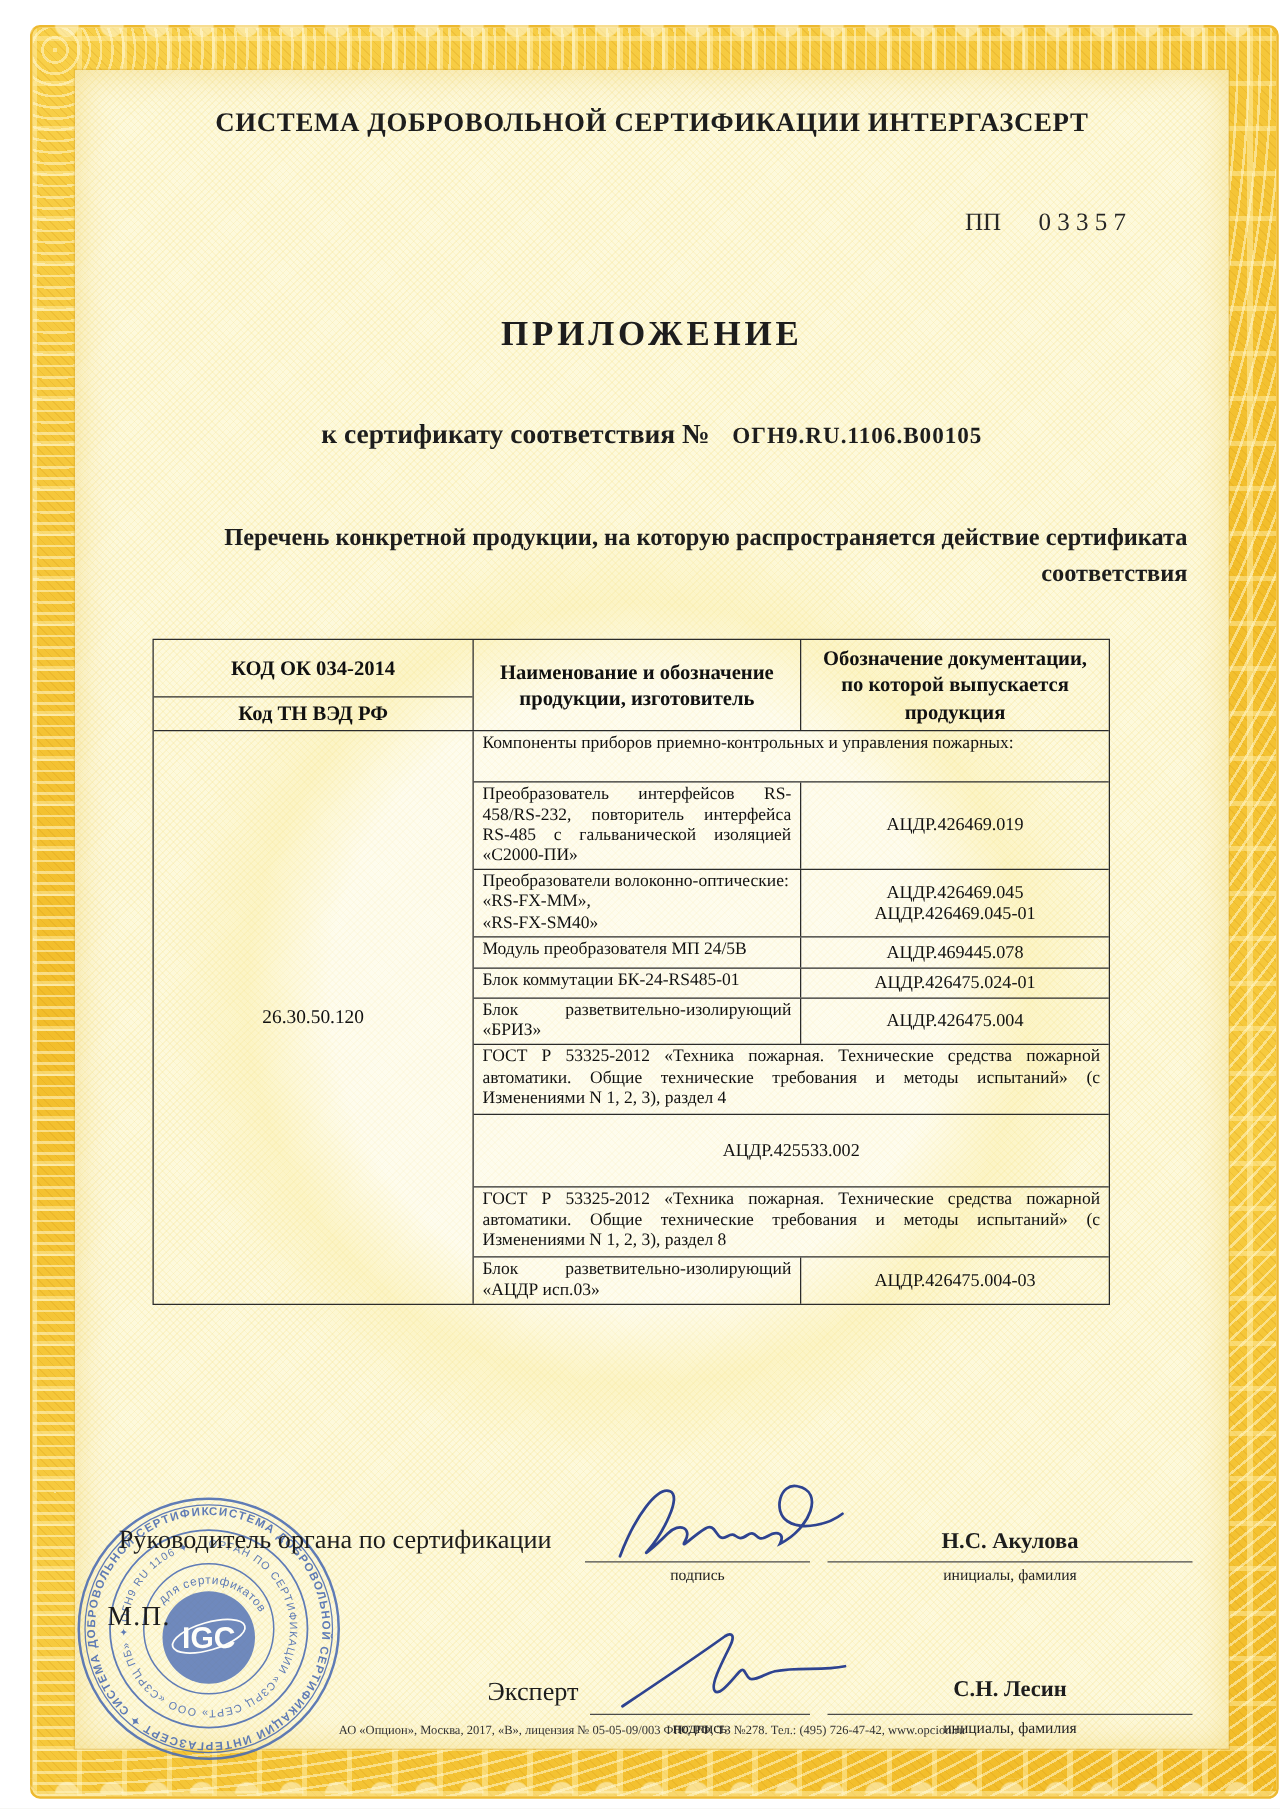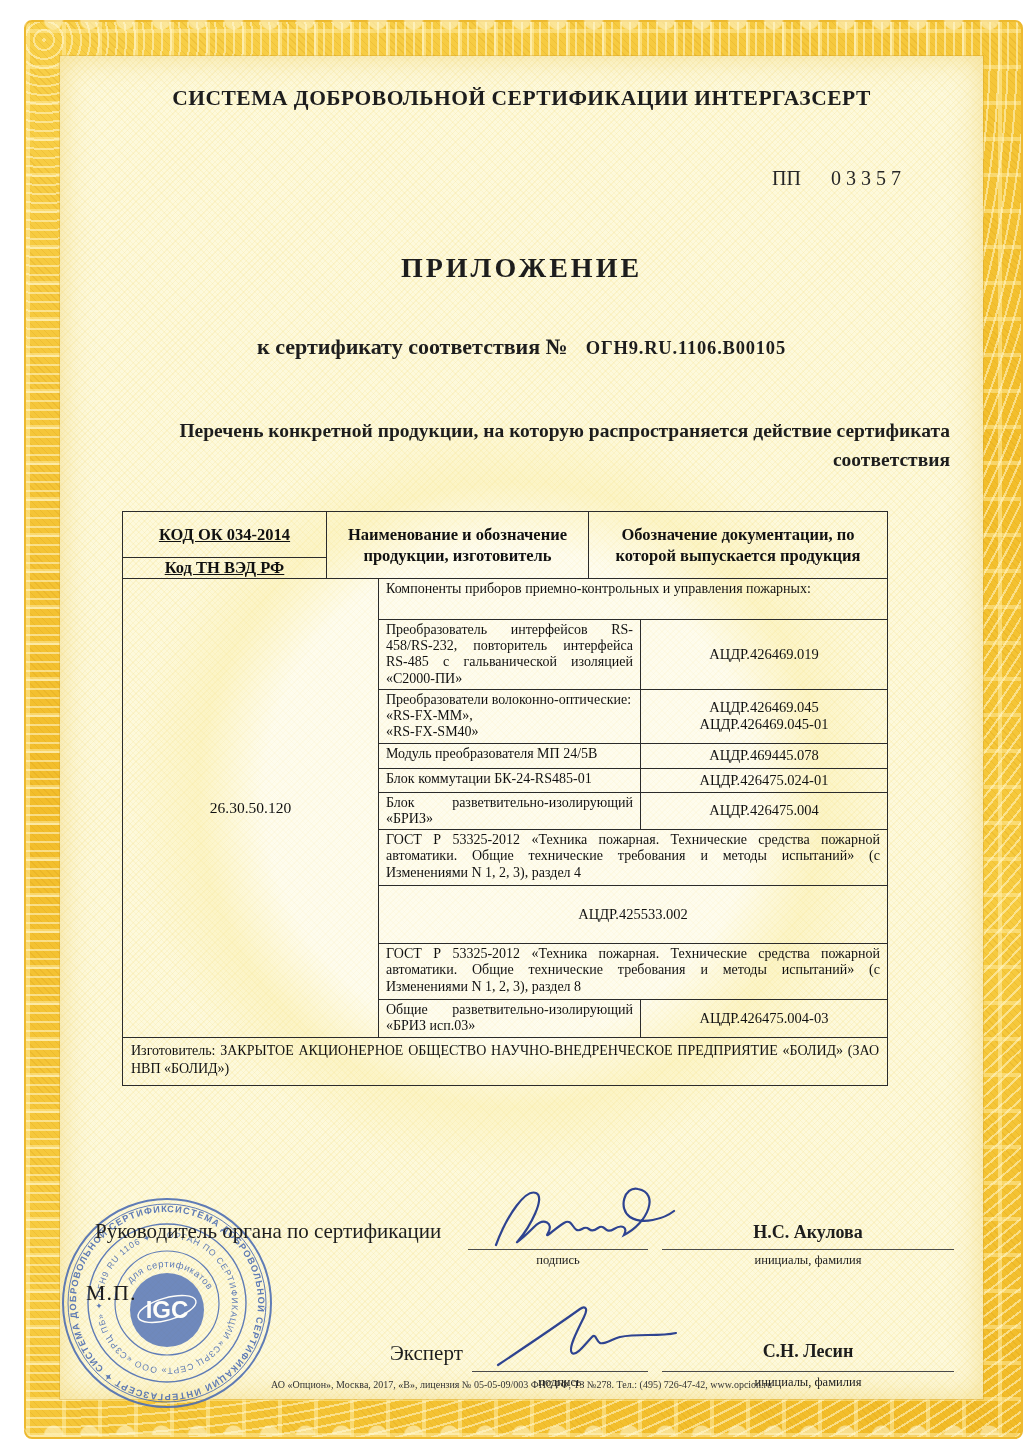--- a/index.html
+++ b/index.html
@@ -41,21 +41,21 @@
   .pp-num{letter-spacing:5px;}
   .doc-title{left:60px;top:252px;width:923px;text-align:center;font-weight:bold;font-size:28px;letter-spacing:3px;}
   .cert-line{left:60px;top:334px;width:923px;display:flex;justify-content:center;align-items:baseline;gap:18px;}
   .cert-label{font-weight:bold;font-size:22px;}
   .cert-number{font-weight:bold;font-size:18.5px;letter-spacing:.8px;}
   .description{left:90px;top:416px;width:860px;text-align:right;font-weight:bold;font-size:19.5px;line-height:1.5;}
 
   
   .cert-table{left:122px;top:511px;width:766px;border:1.7px solid #2b2b2b;font-size:14px;color:#111;box-sizing:border-box;}
   .thead{display:flex;border-bottom:1.7px solid #2b2b2b;font-weight:bold;font-size:16.5px;text-align:center;}
-  .hc1{width:204px;border-right:1.7px solid #2b2b2b;display:flex;flex-direction:column;box-sizing:border-box;text-decoration:underline;}
+  .hc1{width:256px;border-right:1.7px solid #2b2b2b;display:flex;flex-direction:column;box-sizing:border-box;}
   .hc1-top{height:45px;border-bottom:1.7px solid #2b2b2b;display:flex;align-items:center;justify-content:center;}
   .hc1-bot{flex:1;display:flex;align-items:center;justify-content:center;}
   .hc2{width:262px;border-right:1.7px solid #2b2b2b;display:flex;align-items:center;justify-content:center;padding:4px 10px;box-sizing:border-box;line-height:1.3;}
   .hc3{flex:1;display:flex;align-items:center;justify-content:center;padding:4px 8px;line-height:1.3;}
   .tbody{display:flex;}
   .code-cell{width:256px;border-right:1.7px solid #2b2b2b;display:flex;align-items:center;justify-content:center;font-size:15.5px;box-sizing:border-box;}
   .trows{flex:1;display:flex;flex-direction:column;}
   .trow{display:flex;border-bottom:1.7px solid #2b2b2b;}
   .trow:last-child{border-bottom:none;}
   .cell{padding:2px 7px;line-height:1.16;box-sizing:border-box;}
@@ -144,26 +144,25 @@
         <div class="trow r7">
             <div class="cell span-cell">ГОСТ Р 53325-2012 «Техника пожарная. Технические средства пожарной автоматики. Общие технические требования и методы испытаний» (с Изменениями N 1, 2, 3), раздел 4</div>
           </div>
         <div class="trow r8">
             <div class="cell doc">АЦДР.425533.002</div>
           </div>
         <div class="trow r9">
             <div class="cell span-cell">ГОСТ Р 53325-2012 «Техника пожарная. Технические средства пожарной автоматики. Общие технические требования и методы испытаний» (с Изменениями N 1, 2, 3), раздел 8</div>
           </div>
         <div class="trow r10">
-            <div class="cell name">Общие разветвительно-изолирующий «БРИЗ исп.03»</div>
+            <div class="cell name">Блок разветвительно-изолирующий «АЦДР исп.03»</div>
             <div class="cell doc">АЦДР.426475.004-03</div>
           </div>
       </div>
     </div>
-    <div class="manu-row">Изготовитель: ЗАКРЫТОЕ АКЦИОНЕРНОЕ ОБЩЕСТВО НАУЧНО-ВНЕДРЕНЧЕСКОЕ ПРЕДПРИЯТИЕ «БОЛИД» (ЗАО НВП «БОЛИД»)</div>
   </div>
 
   <svg class="abs stamp" style="left:52px;top:1188px;" width="230" height="230" viewBox="0 0 230 230">
     <defs>
       <path id="ring-outer" d="M115,24 a91,91 0 1,1 -0.01,0"></path>
       <path id="ring-middle" d="M115,50 a65,65 0 1,1 -0.01,0"></path>
       <path id="ring-inner" d="M74,102 a48,48 0 0,1 82,0"></path>
     </defs>
     <circle cx="115" cy="115" r="104" fill="none" stroke="#4a6bb2" stroke-width="2"></circle>
     <circle cx="115" cy="115" r="99" fill="none" stroke="#4a6bb2" stroke-width="1"></circle>

